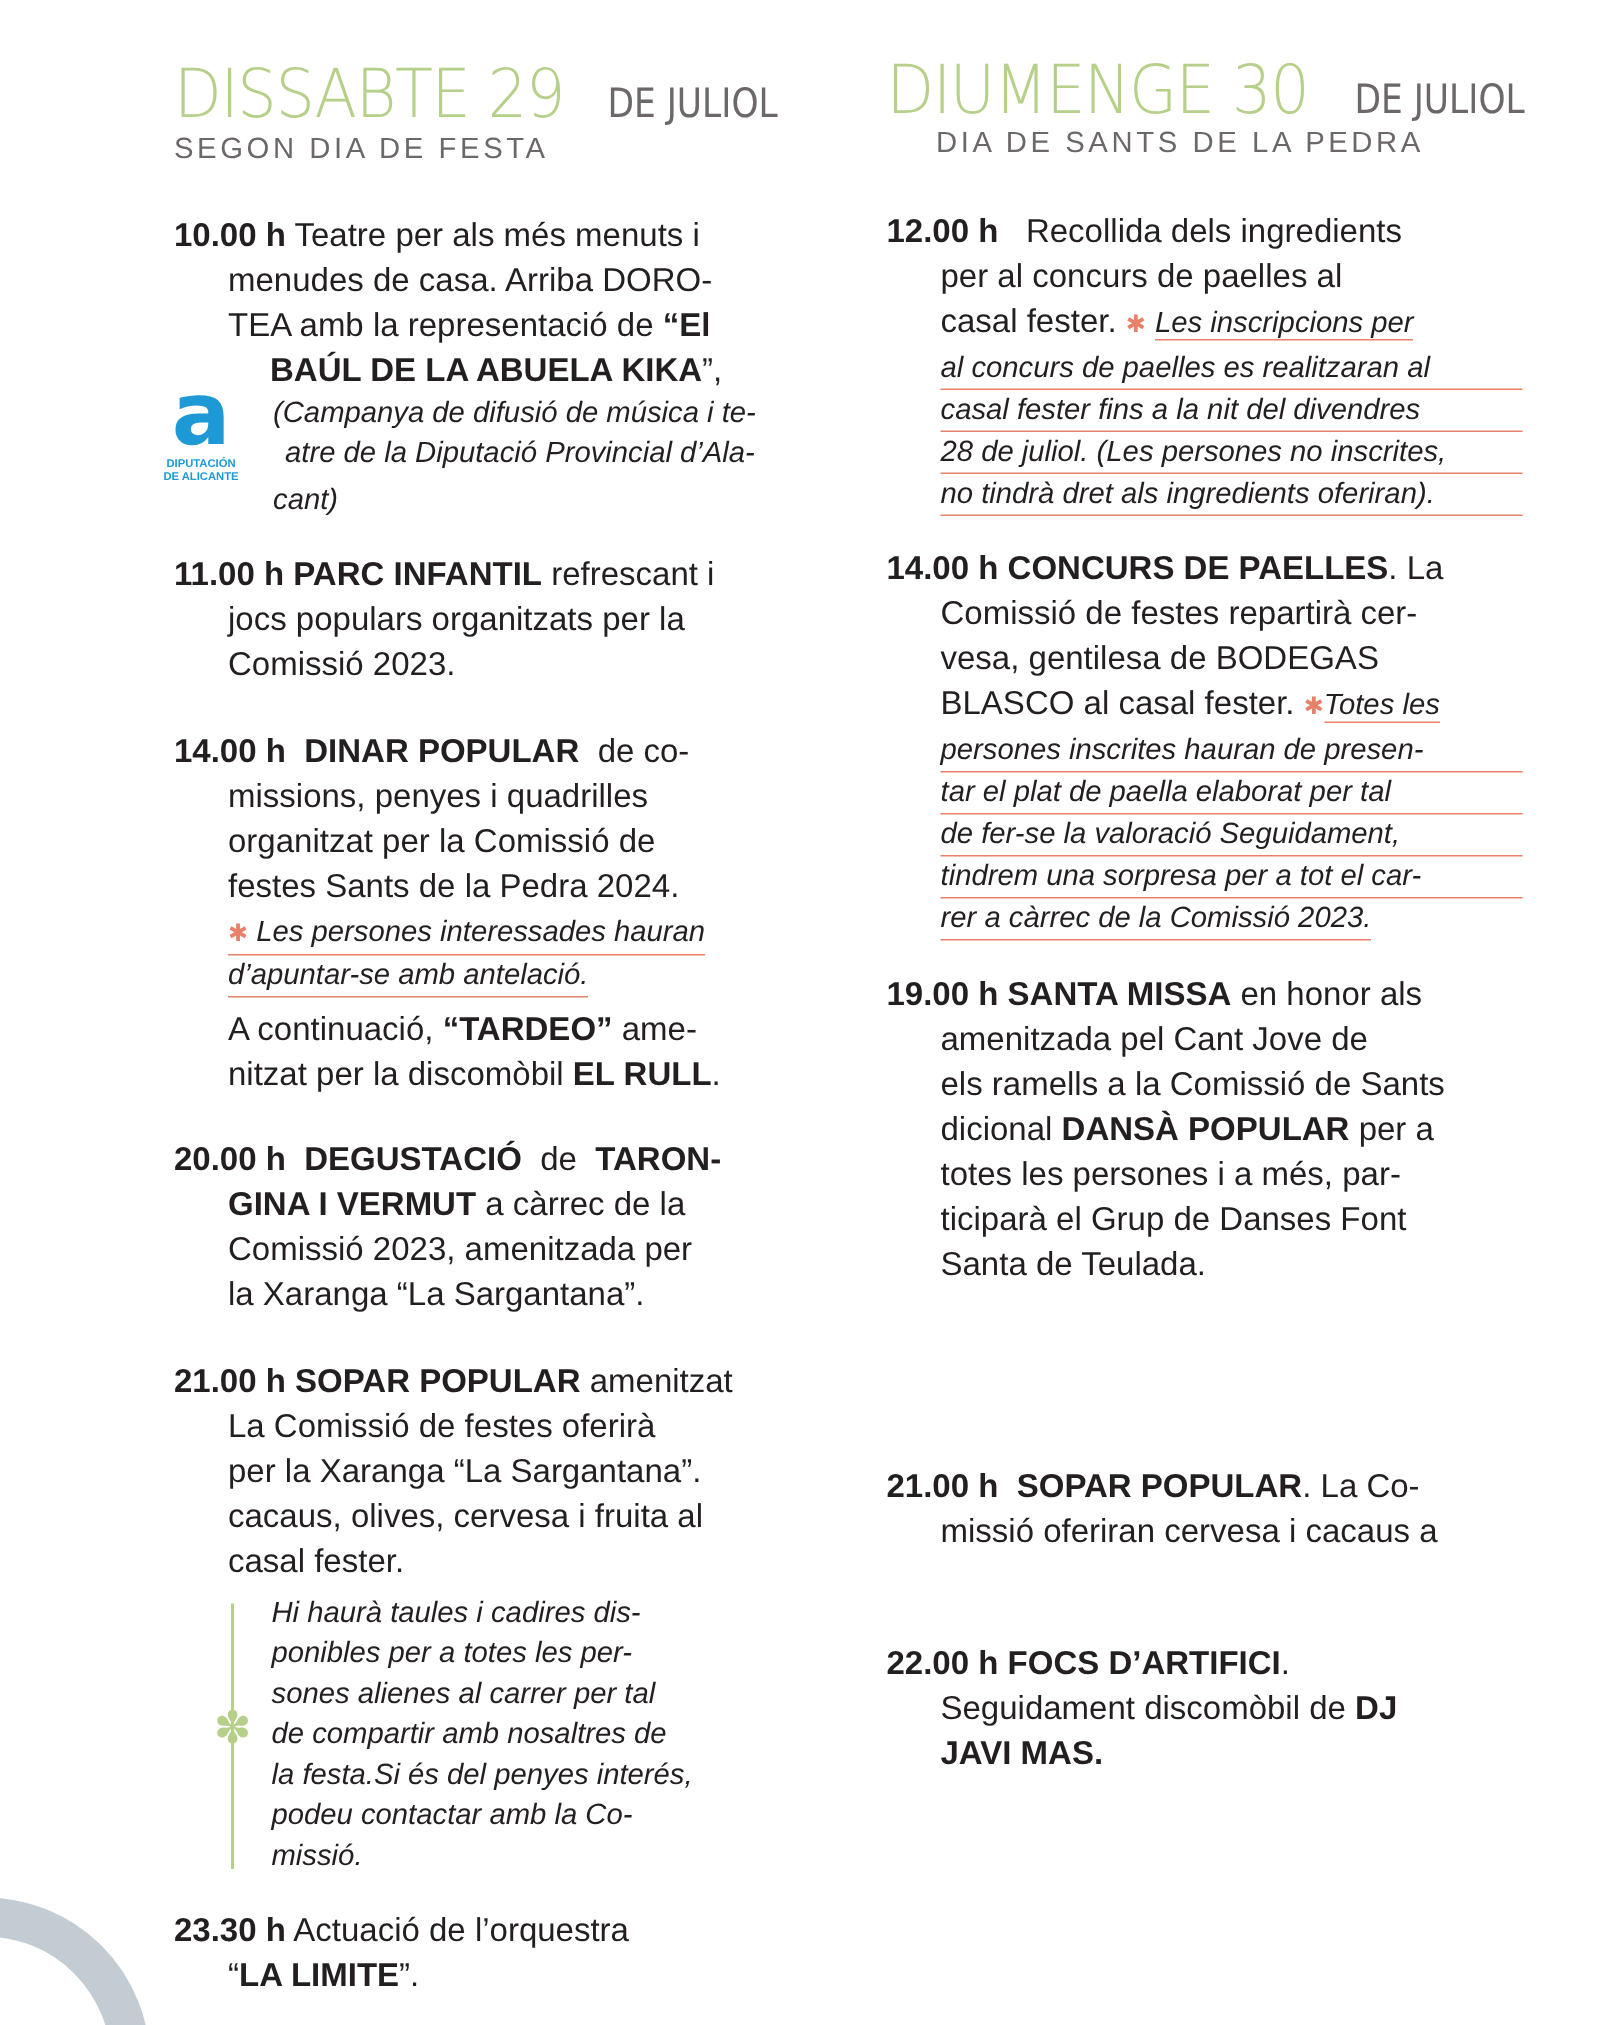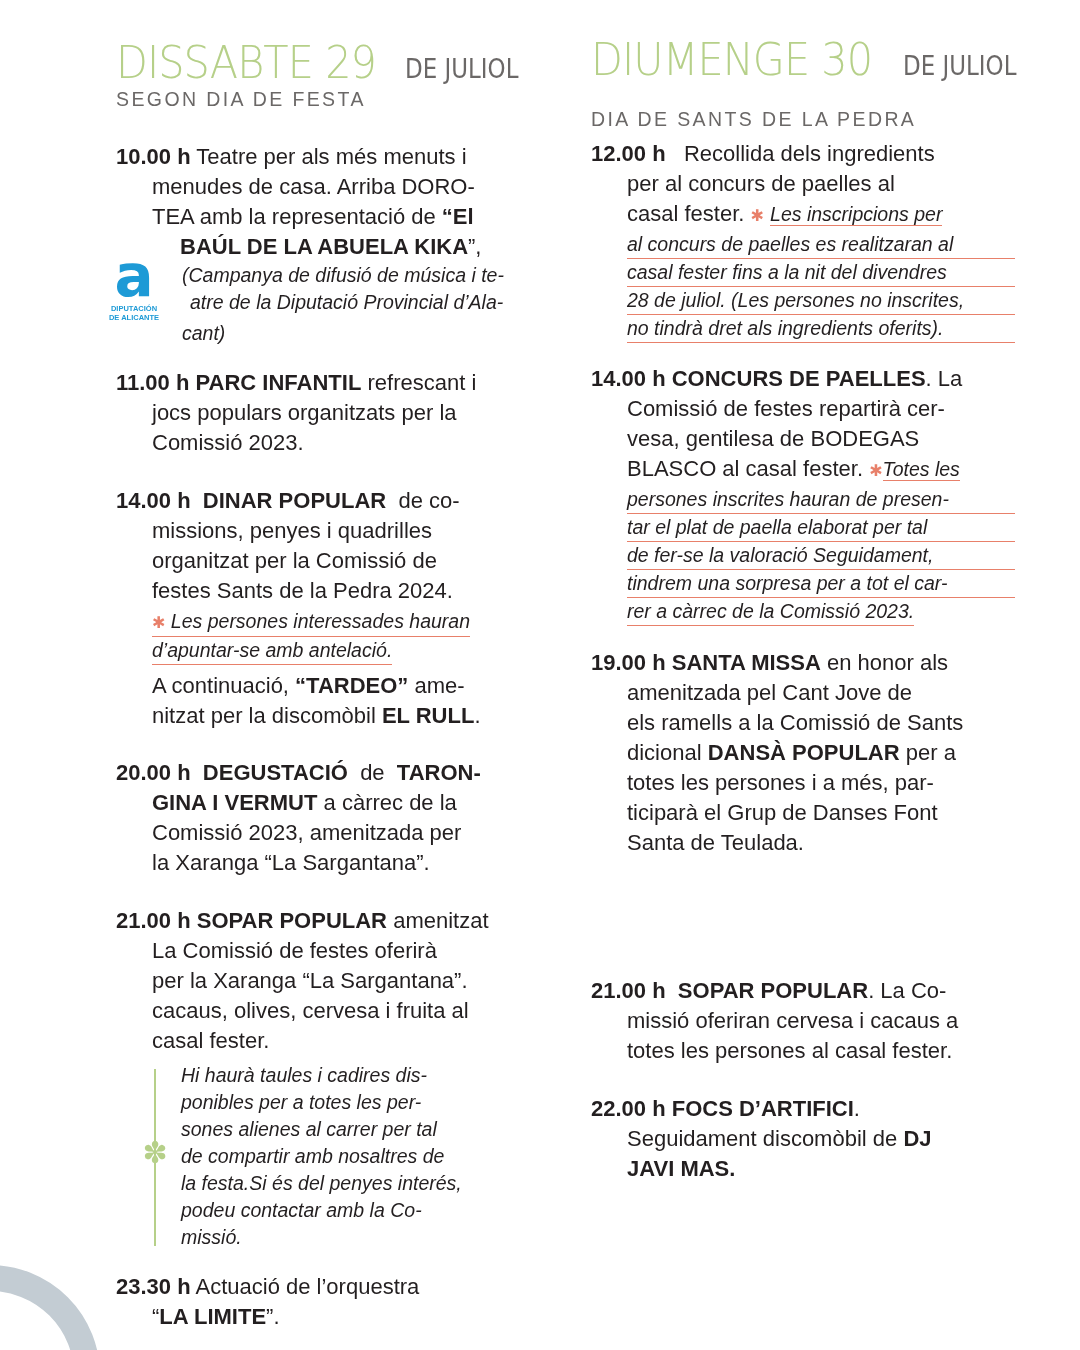--- a/index.html
+++ b/index.html
@@ -101,38 +101,38 @@
 
 <div class="event" style="left:116px; top:1272px; width:420px;">
   <span class="line"><span class="time">23.30 h</span> <span>Actuació de l’orquestra</span></span>
   <span class="line ind"><span>“</span><b>LA LIMITE</b><span>”.</span></span>
 </div>
 
 <div>
   <div class="day-title" style="left:591px; top:37px;">
     <span class="day-big">DIUMENGE 30</span><span class="day-small">DE JULIOL</span>
   </div>
-  <div class="day-sub" style="left:591px; top:84px;margin-top:24px;">DIA DE SANTS DE LA PEDRA</div>
+  <div class="day-sub" style="left:624px; top:84px;">DIA DE SANTS DE LA PEDRA</div>
 </div>
 
 <div class="event" style="left:591px; top:139px; width:424px;">
   <span class="line"><span class="time">12.00 h</span>&nbsp;&nbsp;&nbsp;<span>Recollida dels ingredients</span></span>
   <span class="line ind">per al concurs de paelles al</span>
   <span class="line ind"><span>casal fester.</span> <span class="star-red">✱</span> <span class="note" style="border-bottom:1.5px solid #e8806a;">Les inscripcions per</span></span>
   <span class="line ind note">
       <span class="note-ul">al concurs de paelles es realitzaran al</span>
     </span>
   <span class="line ind note">
       <span class="note-ul">casal fester fins a la nit del divendres</span>
     </span>
   <span class="line ind note">
       <span class="note-ul">28 de juliol. (Les persones no inscrites,</span>
     </span>
   <span class="line ind note">
-      <span class="note-ul">no tindrà dret als ingredients oferits).</span>
+      <span class="note-ul">no tindrà dret als ingredients oferiran).</span>
     </span>
 </div>
 
 <div class="event" style="left:591px; top:364px; width:424px;">
   <span class="line"><span class="time">14.00 h</span> <b>CONCURS DE PAELLES</b><span>. La</span></span>
   <span class="line ind">Comissió de festes repartirà cer-</span>
   <span class="line ind">vesa, gentilesa de BODEGAS</span>
   <span class="line ind"><span>BLASCO al casal fester.</span> <span class="star-red">✱</span><span class="note" style="border-bottom:1.5px solid #e8806a;">Totes les</span></span>
   <span class="line ind note">
       <span class="note-ul">persones inscrites hauran de presen-</span>
@@ -155,20 +155,19 @@
   <span class="line ind">els ramells a la Comissió de Sants</span>
   <span class="line ind"><span>dicional</span> <b>DANSÀ POPULAR</b> <span>per a</span></span>
   <span class="line ind">totes les persones i a més, par-</span>
   <span class="line ind">ticiparà el Grup de Danses Font</span>
   <span class="line ind">Santa de Teulada.</span>
 </div>
 
 <div class="event" style="left:591px; top:976px; width:424px;">
   <span class="line"><span class="time">21.00 h</span>&nbsp;&nbsp;<b>SOPAR POPULAR</b><span>. La Co-</span></span>
   <span class="line ind">missió oferiran cervesa i cacaus a</span>
-  <span class="line ind">totes les persones al casal fester.</span>
 </div>
 
 <div class="event" style="left:591px; top:1094px; width:424px;">
   <span class="line"><span class="time">22.00 h</span> <b>FOCS D’ARTIFICI</b><span>.</span></span>
   <span class="line ind"><span>Seguidament discomòbil de</span> <b>DJ</b></span>
   <span class="line ind"><b>JAVI MAS.</b></span>
 </div>
 
 </body></html>

